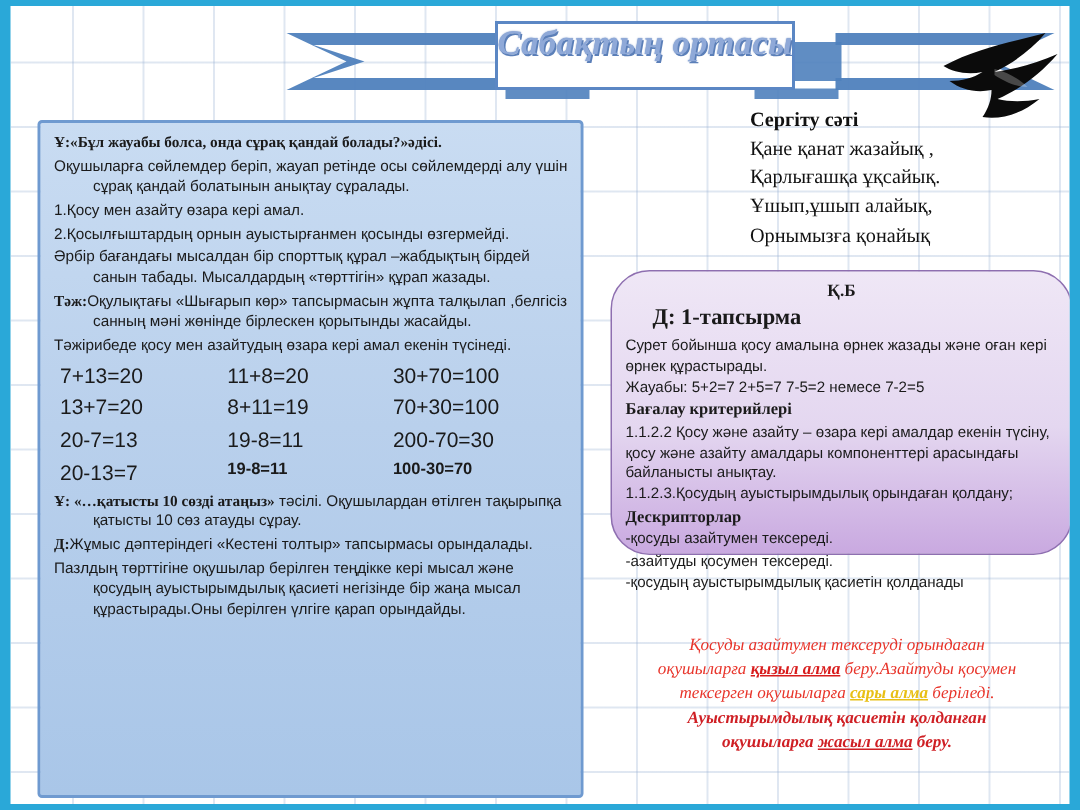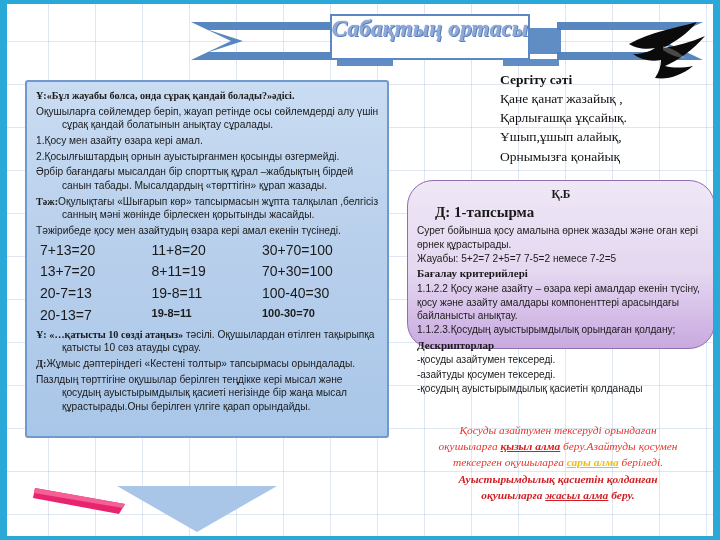--- a/index.html
+++ b/index.html
@@ -46,21 +46,21 @@
     font-size:23px;
     color:#8fa9d8;
     text-shadow:1px 1px 0 #5b7fb8, 0 0 1px #5b7fb8;
     white-space:nowrap;
     letter-spacing:.3px;
   }
   #bird{position:absolute;left:616px;top:14px;width:98px;height:66px;z-index:5;}
 
   
   #left-box{
-    position:absolute;left:18px;top:76px;width:364px;height:358px;
+    position:absolute;left:18px;top:76px;width:364px;height:452px;
     background:linear-gradient(180deg,#c9dcf2 0%, #b9d0ec 45%, #a9c6e8 100%);
     border:2px solid #6f9ad0;
     border-radius:3px;
     box-sizing:border-box;
     padding:7px 8px 6px 9px;
     font-size:10.2px;
     color:#1a1a1a;
     line-height:1.34;
     z-index:3;
   }
@@ -91,21 +91,21 @@
   #sergitu{
     position:absolute;left:493px;top:66px;width:230px;
     font-family:"Liberation Serif", serif;
     font-size:13.5px;color:#111;line-height:1.42;
     z-index:3;
   }
   #sergitu .head{font-weight:bold;font-size:13.5px;}
 
   
   #kb-box{
-    position:absolute;left:400px;top:176px;width:308px;height:169px;
+    position:absolute;left:400px;top:176px;width:308px;height:190px;
     background:linear-gradient(180deg,#efe7f6 0%, #e4d7f0 55%, #c9a9e0 100%);
     border:1.5px solid #8e6fb0;
     border-radius:26px;
     box-sizing:border-box;
     padding:6px 9px 4px 9px;
     font-size:10.1px;color:#1a1a1a;line-height:1.33;
     z-index:3;
   }
   #kb-box p{margin:0 0 1px 0;}
   #kb-box .ctr{text-align:center;font-family:"Liberation Serif",serif;font-weight:bold;font-size:11.5px;}
@@ -177,21 +177,21 @@
         <span class="eq-cell eq-c3">30+70=100</span>
       </div>
       <div class="eq-row">
         <span class="eq-cell eq-c1">13+7=20</span>
         <span class="eq-cell eq-c2">8+11=19</span>
         <span class="eq-cell eq-c3">70+30=100</span>
       </div>
       <div class="eq-row">
         <span class="eq-cell eq-c1">20-7=13</span>
         <span class="eq-cell eq-c2">19-8=11</span>
-        <span class="eq-cell eq-c3">100-40=30</span>
+        <span class="eq-cell eq-c3">200-70=30</span>
       </div>
       <div class="eq-row bold">
         <span class="eq-cell eq-c1">20-13=7</span>
         <span class="eq-cell eq-c2">19-8=11</span>
         <span class="eq-cell eq-c3">100-30=70</span>
       </div>
     </div>
 
     <p class="hang2"><span class="sp">Ұ: «…қатысты 10 сөзді атаңыз»</span><span> тәсілі. Оқушылардан өтілген тақырыпқа  қатысты  10 сөз атауды сұрау.</span></p>
     <p class="hang2"><span class="sp">Д:</span><span>Жұмыс дәптеріндегі «Кестені толтыр» тапсырмасы орындалады.</span></p>

